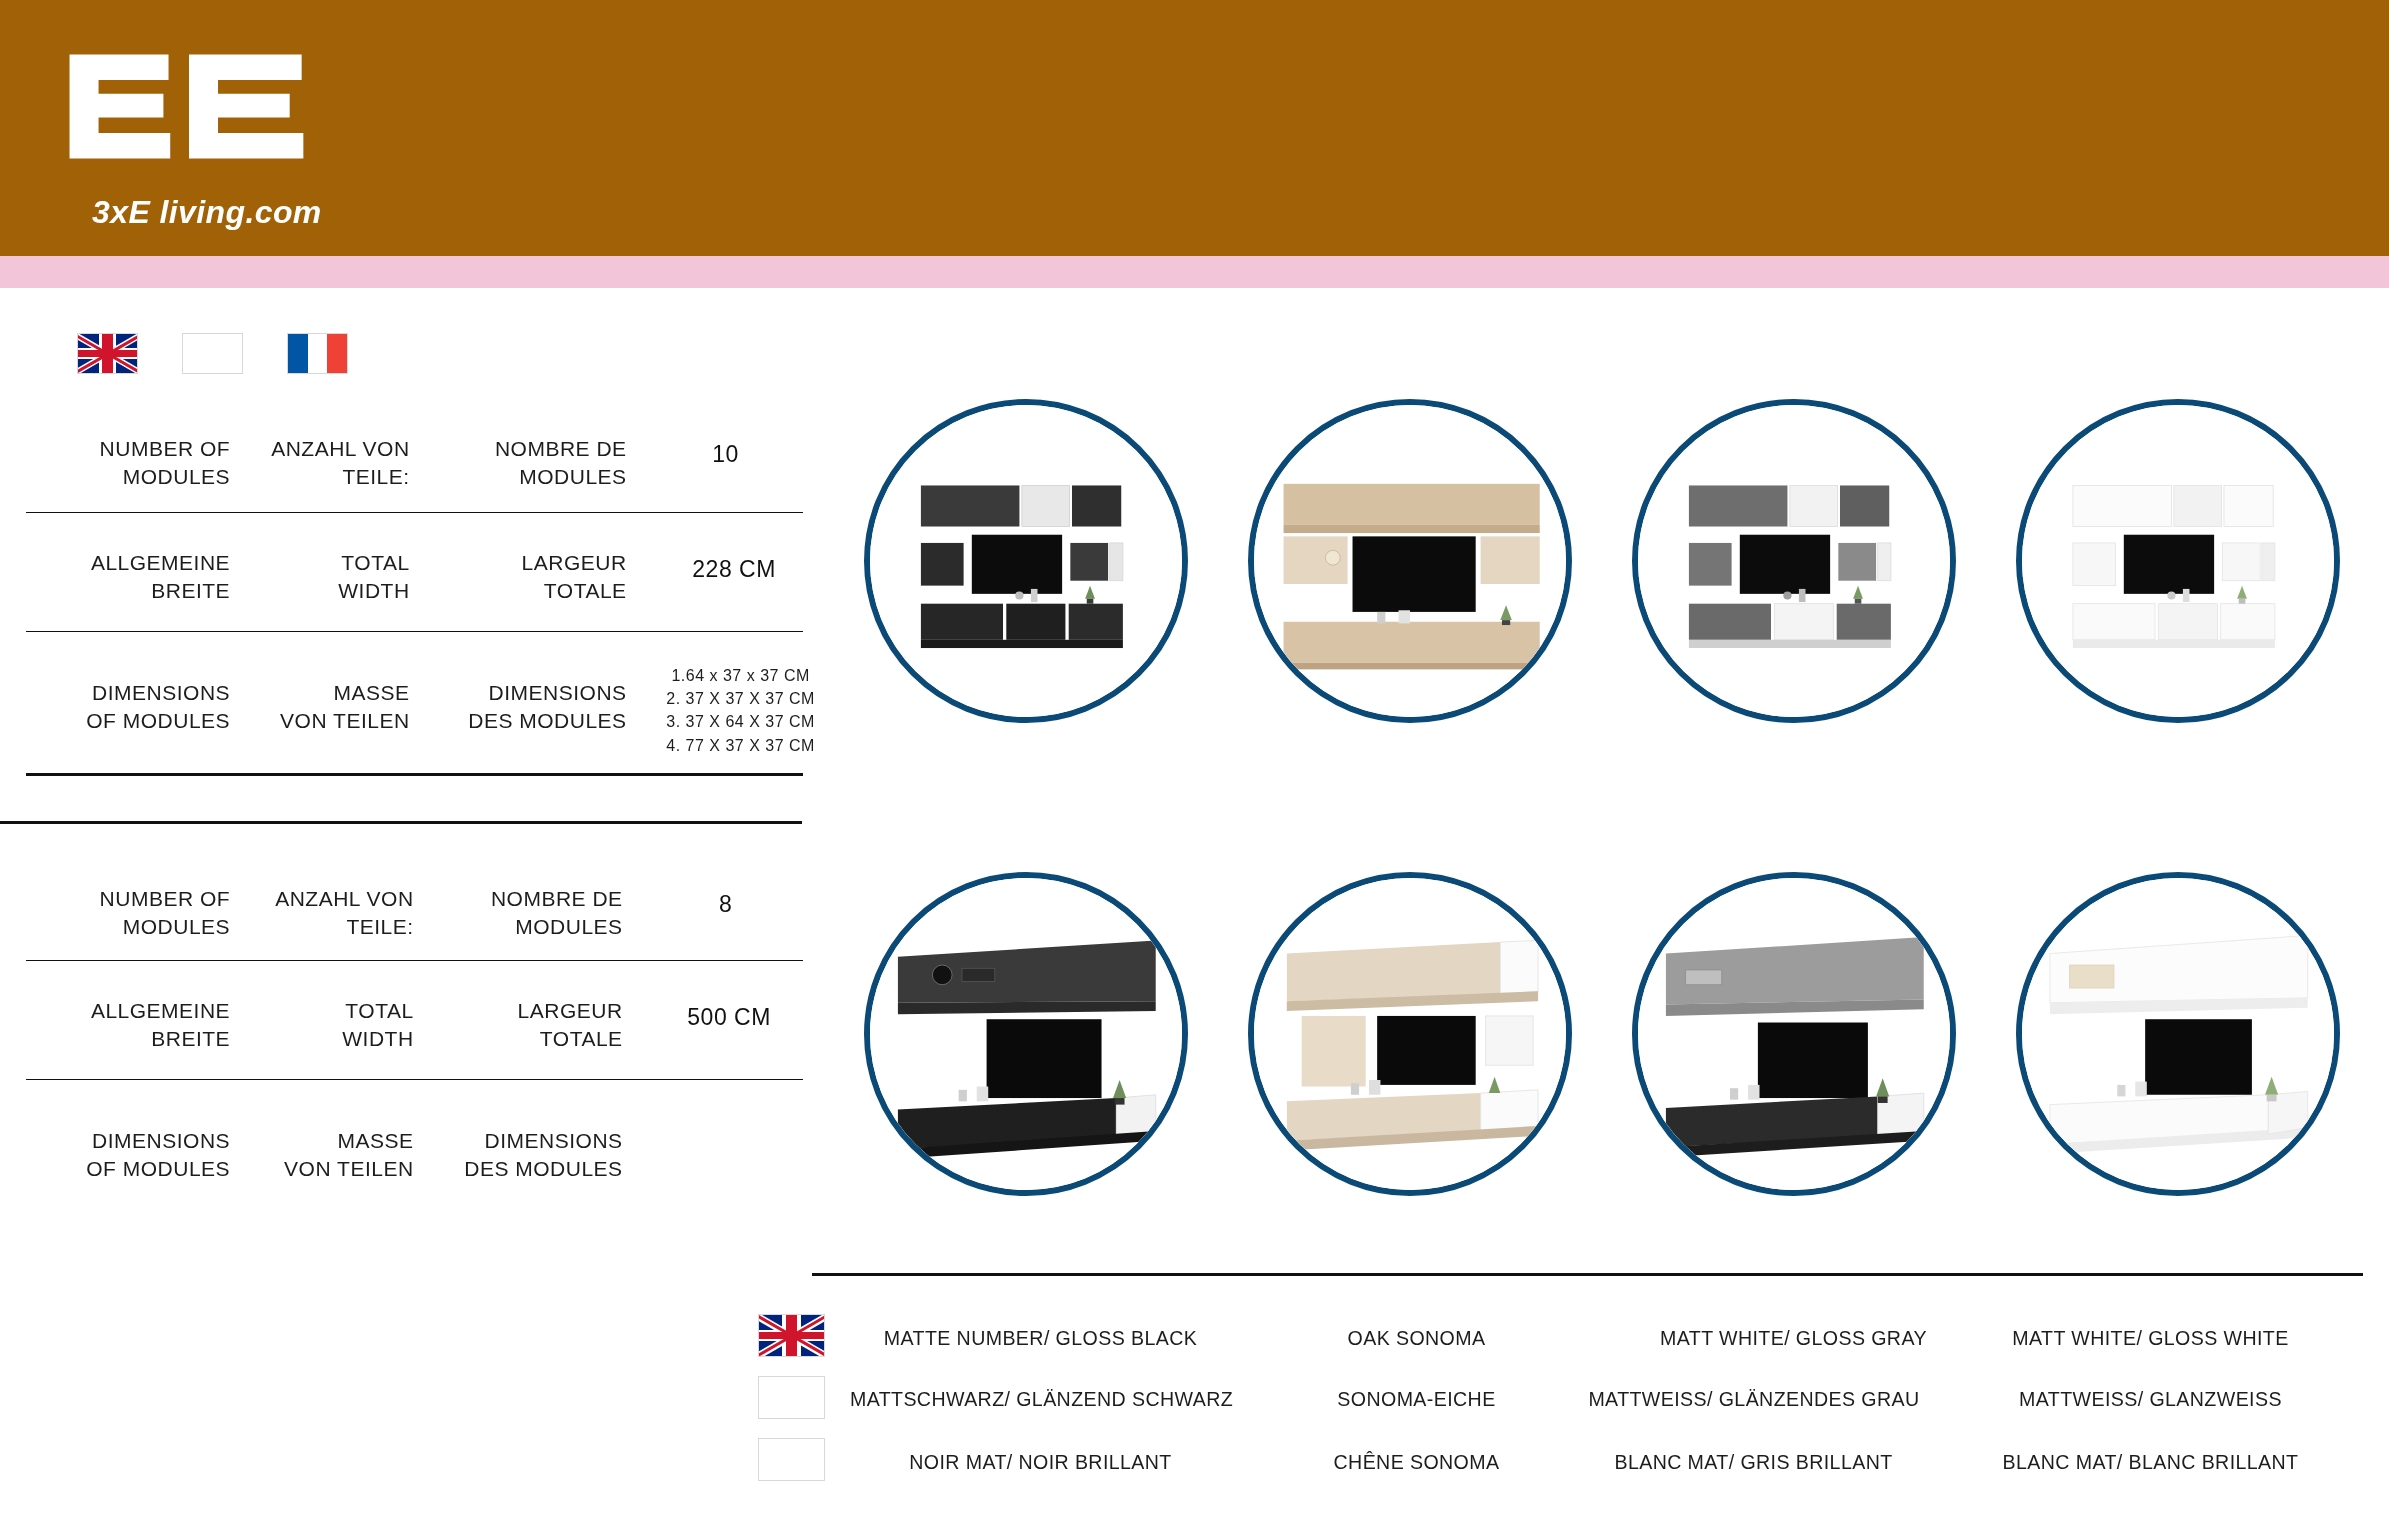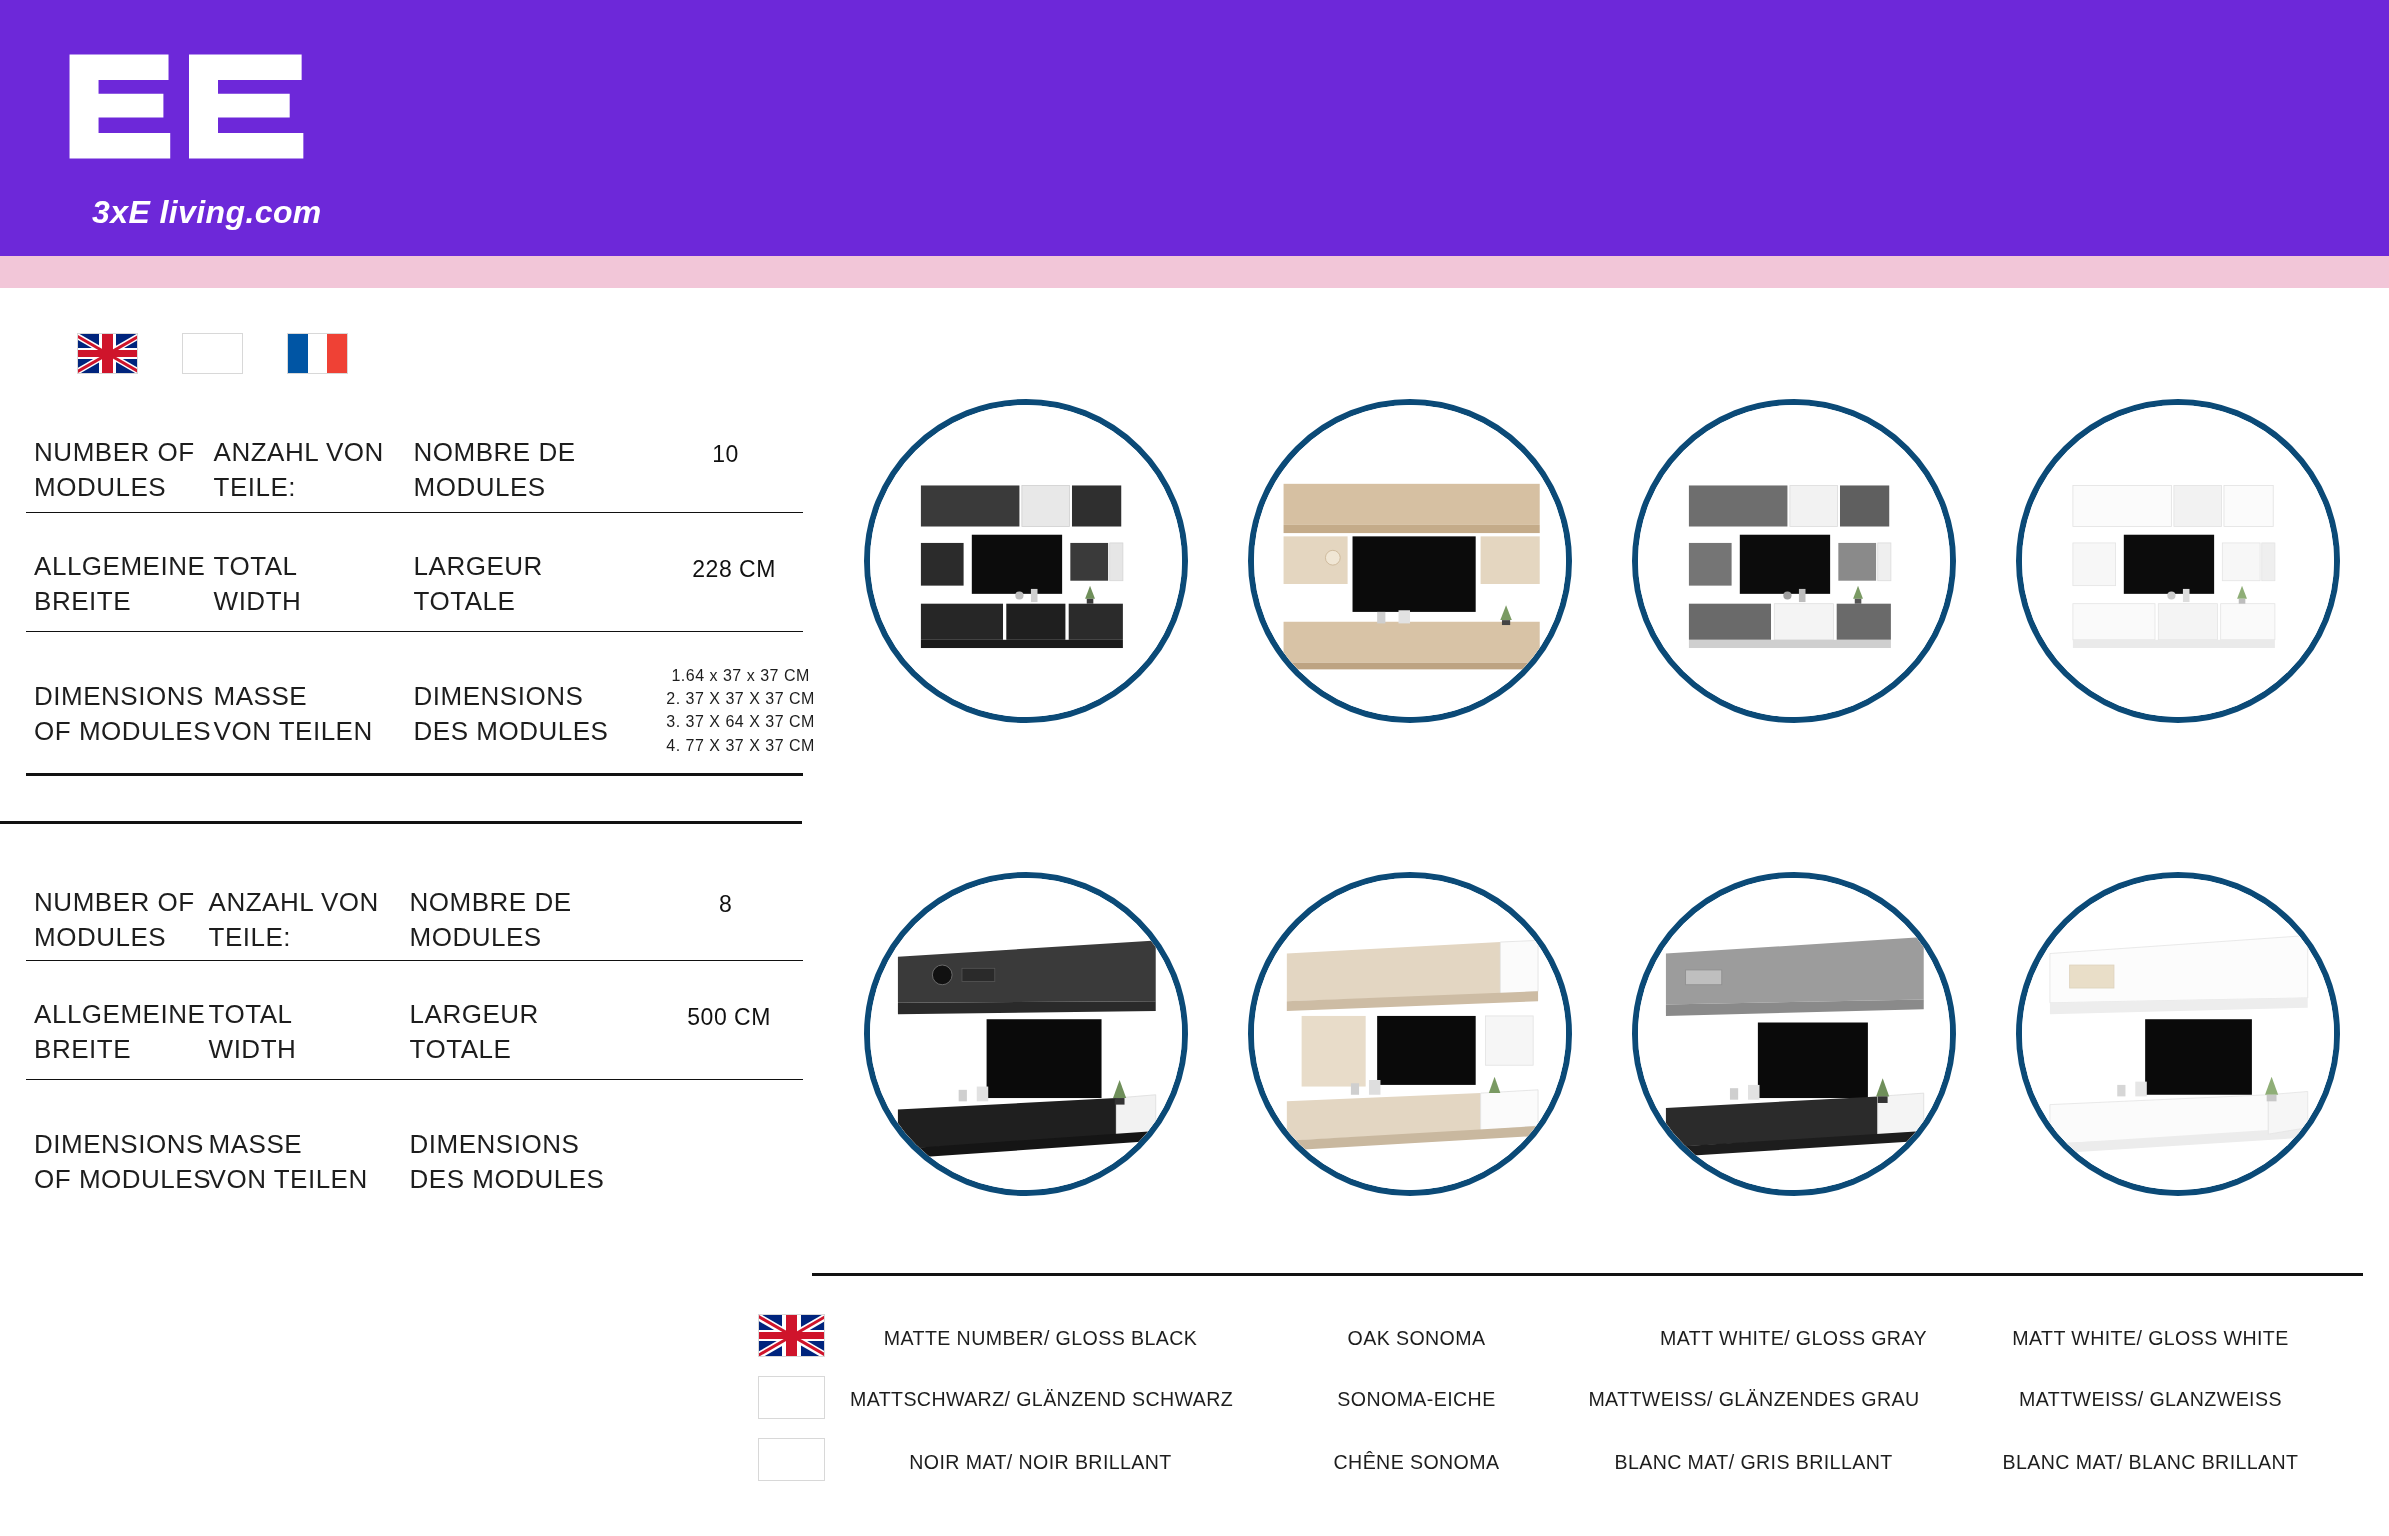--- a/index.html
+++ b/index.html
@@ -9,21 +9,21 @@
     background:#ffffff;
     font-family:"Liberation Sans", sans-serif;
     color:#1a1a1a;
     overflow:hidden;
     position:relative;
   }
 
   
   .header {
     position:absolute; left:0; top:0; width:2389px; height:256px;
-    background:#6d28d9;
+    background:#a16207;
   }
   .logo-wrap {
     position:absolute; left:61px; top:32px; width:290px; height:188px;
   }
   .logo-mark { display:block; }
   .logo-text {
     position:absolute; left:31px; top:162px;
     color:#ffffff; font-style:italic; font-weight:bold;
     font-size:32px; letter-spacing:0.4px;
   }
@@ -58,22 +58,22 @@
   .flag-fr .s3 { background:#ef4135; }
 
   
   .spec-table { position:absolute; }
   .spec-flags { position:absolute; display:flex; }
   .spec-flags .flag { margin-right:44px; }
 
   .srow { position:relative; border-top:1.7px solid #111; }
   .srow.first { border-top:none; }
   .cell {
-    position:absolute; text-align:left;
-    font-size:26px; letter-spacing:0.5px; line-height:1.35; color:#1d1d1d;
+    position:absolute; text-align:right;
+    font-size:21px; letter-spacing:0.5px; line-height:1.35; color:#1d1d1d;
   }
   .cell.value { text-align:center; font-size:23px; color:#111; }
   .cell.dims { text-align:center; font-size:16px; line-height:1.45; white-space:pre-line; }
 
   
   .circle {
     position:absolute; border-radius:50%;
     border:6px solid #0b4a77; background:#ffffff; overflow:hidden;
   }
   .scene { position:absolute; left:0; top:0; width:100%; height:100%; }

